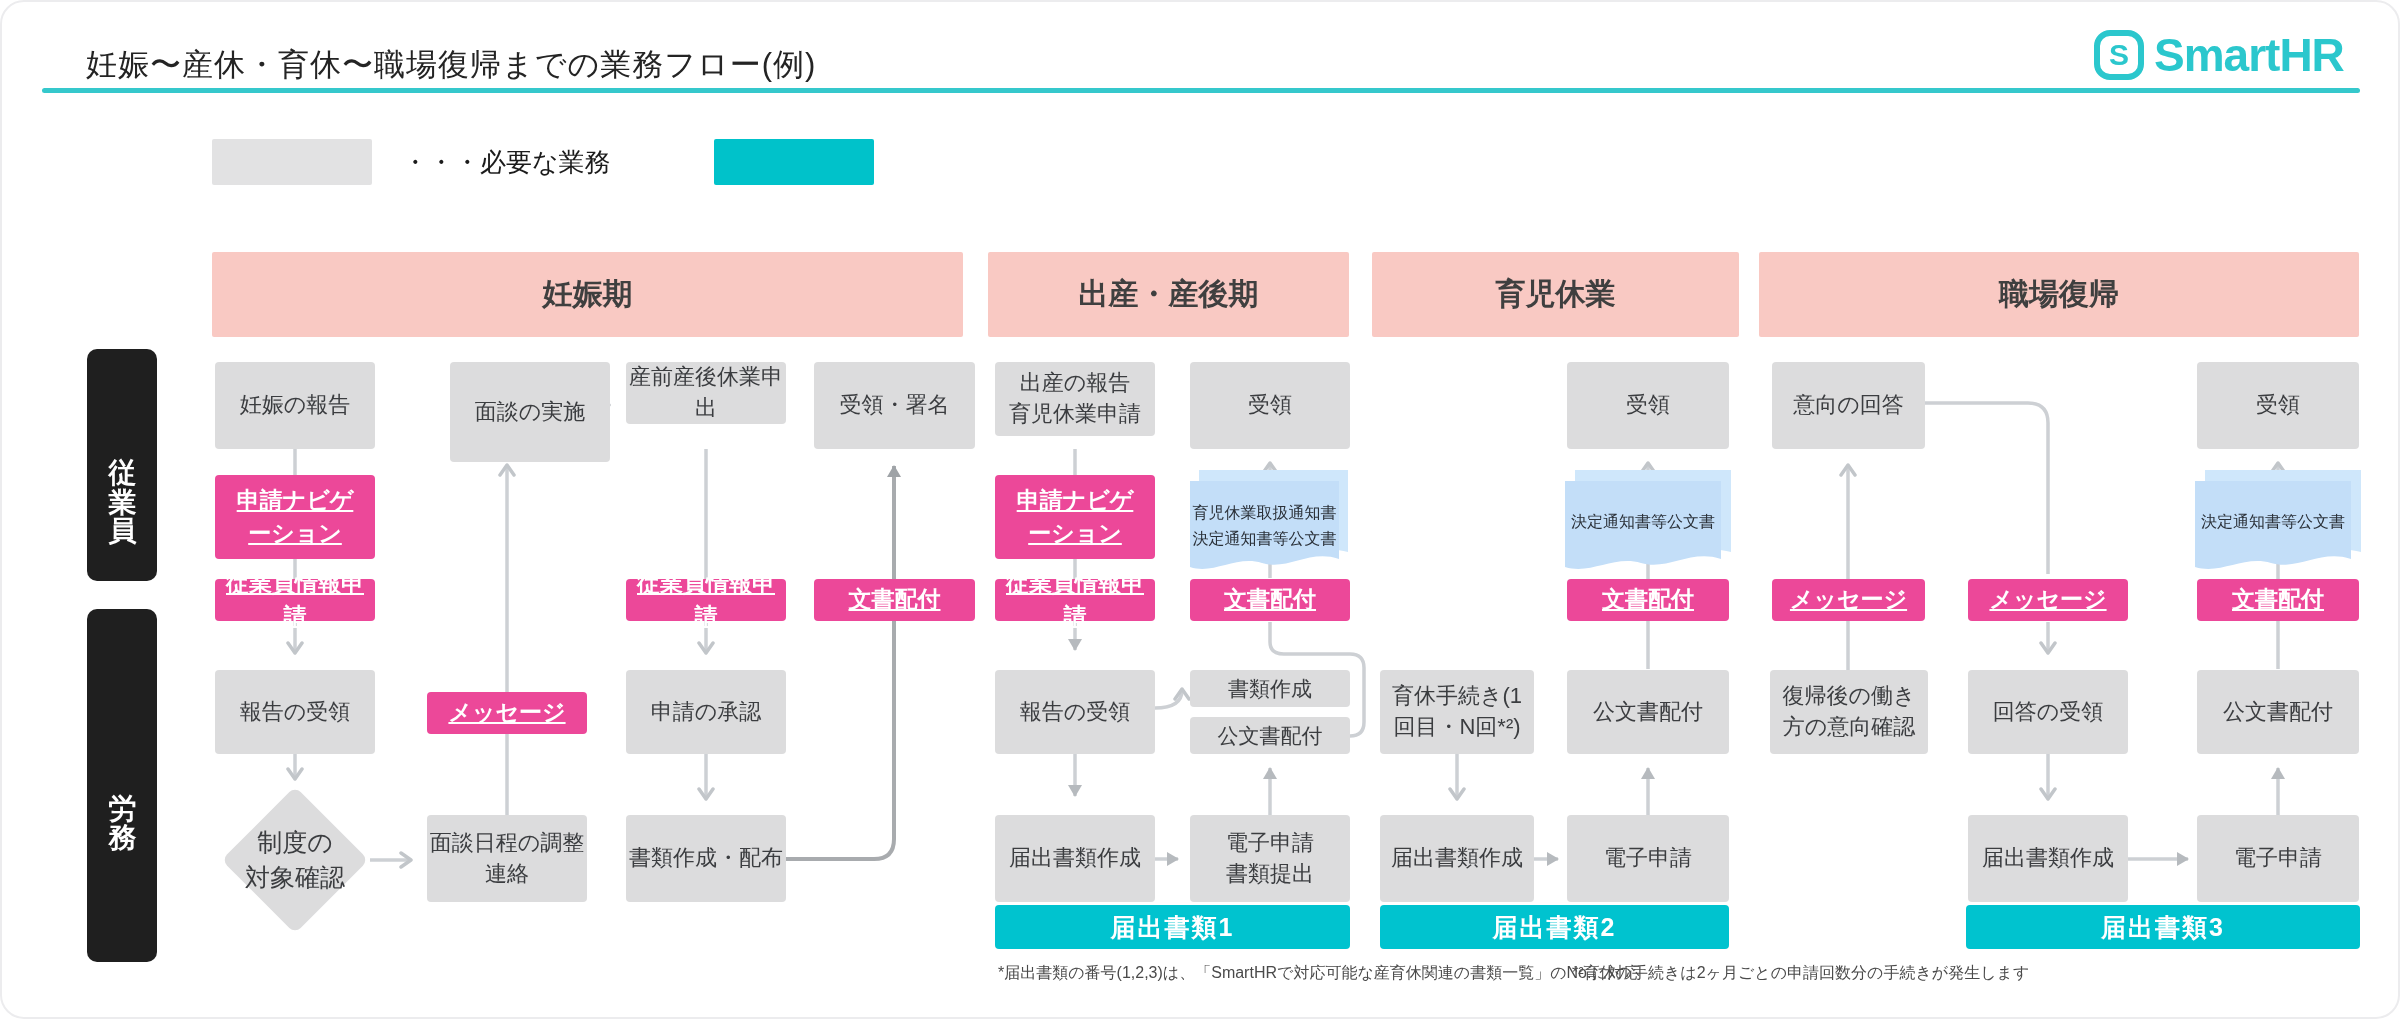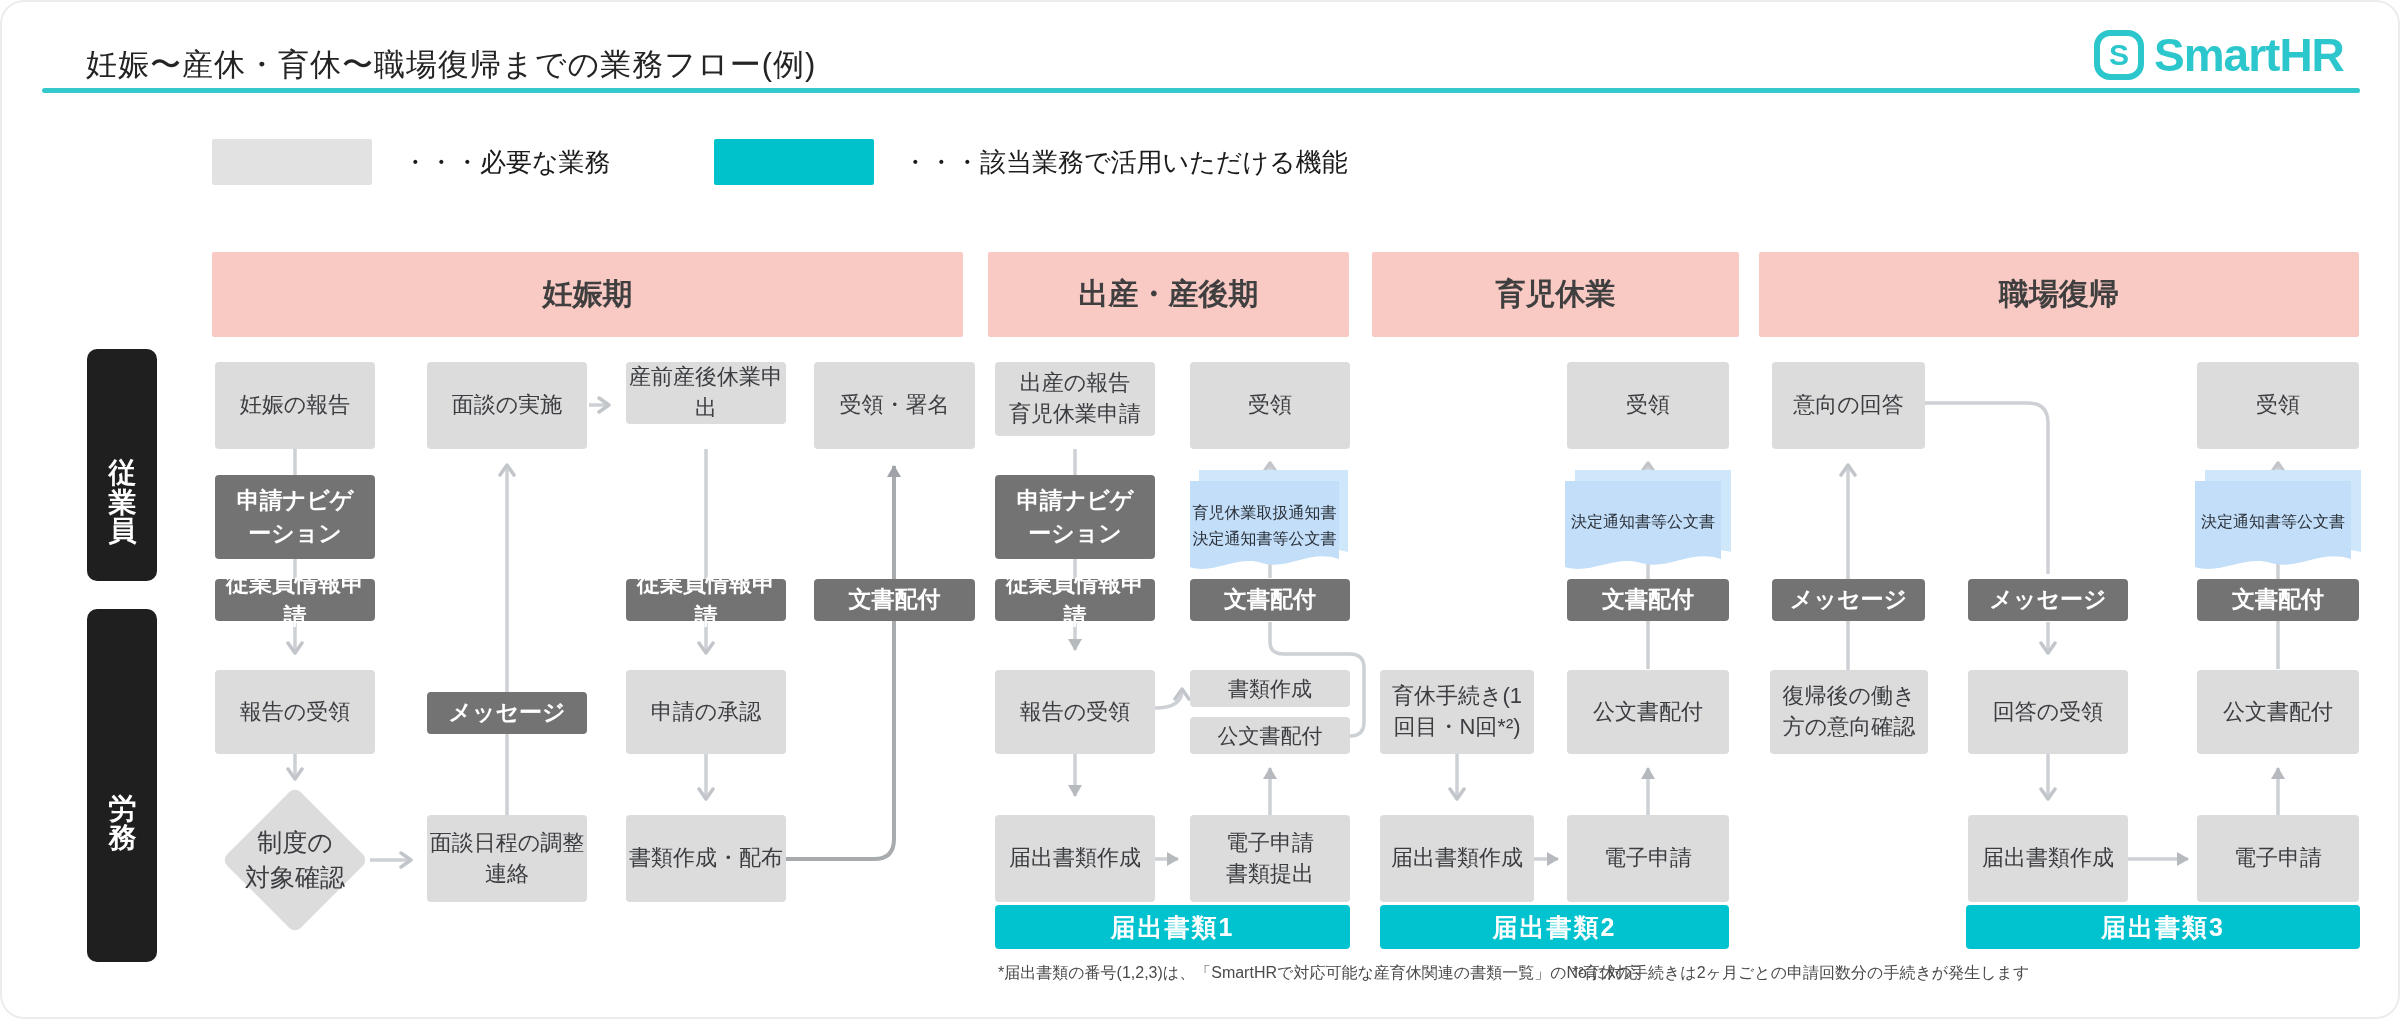--- a/index.html
+++ b/index.html
@@ -23,22 +23,22 @@
   .phase{background:#f9c9c3;display:flex;align-items:center;justify-content:center;
     font-size:30px;font-weight:bold;color:#3f3f3f;border-radius:2px;}
   
   .lane{background:#1f1f1f;color:#fff;border-radius:10px;writing-mode:vertical-rl;
     display:flex;align-items:center;justify-content:center;font-size:28px;font-weight:bold;
     letter-spacing:30px;text-indent:30px;}
   
   .node{background:#dcdcdd;border-radius:4px;display:flex;flex-direction:column;align-items:center;
     justify-content:center;text-align:center;font-size:22px;color:#3b3d40;line-height:1.4;z-index:2;padding:2px;box-sizing:border-box;}
   .small{font-size:21px;}
-  .feature{background:#737373;color:#fff;font-weight:bold;font-size:23px;border-radius:4px;
-    display:flex;flex-direction:column;align-items:center;justify-content:center;text-align:center;line-height:1.45;z-index:2;box-sizing:border-box;}
+  .feature{background:#ec4899;color:#fff;font-weight:bold;font-size:23px;border-radius:4px;
+    display:flex;flex-direction:column;align-items:center;justify-content:center;text-align:center;line-height:1.45;z-index:2;box-sizing:border-box;text-decoration:underline;}
   .banner{background:#00c3cf;color:#fff;font-weight:bold;font-size:25px;border-radius:4px;
     display:flex;align-items:center;justify-content:center;z-index:2;letter-spacing:2px;}
   
   .diamond-wrap{z-index:2;}
   .diamond{position:absolute;left:22px;top:22px;width:104px;height:104px;background:#dcdcdd;
     transform:rotate(45deg);border-radius:8px;}
   .diamond-label{position:absolute;inset:0;display:flex;align-items:center;justify-content:center;
     text-align:center;font-size:25px;color:#3b3d40;line-height:1.4;}
   .diamond-label>div{width:100px;}
   
@@ -59,21 +59,20 @@
   <div class="abs logo" style="left:2092px;top:26px;">
     <div class="logo-icon">
         <span>S</span>
       </div>
     <div class="logo-text">SmartHR</div>
   </div>
 
   <div class="abs legend-swatch" style="left:210px;top:137px;background:#e2e2e3;"></div>
   <div class="abs legend-label" style="left:400px;top:137px;">・・・必要な業務</div>
   <div class="abs legend-swatch" style="left:712px;top:137px;background:#00c2ca;"></div>
-  <div class="abs legend-label" style="left:900px;top:137px;">・・・該当業務で活用いただける機能</div>
 
   <div class="abs phase" style="left:210px;top:250px;width:751px;height:85px;">妊娠期</div>
   <div class="abs phase" style="left:986px;top:250px;width:361px;height:85px;">出産・産後期</div>
   <div class="abs phase" style="left:1370px;top:250px;width:367px;height:85px;">育児休業</div>
   <div class="abs phase" style="left:1757px;top:250px;width:600px;height:85px;">職場復帰</div>
 
   <div class="abs lane" style="left:85px;top:347px;width:70px;height:232px;">従業員</div>
   <div class="abs lane" style="left:85px;top:607px;width:70px;height:353px;">労務</div>
 
   <svg id="connectors" width="2400" height="1019">
@@ -122,21 +121,21 @@
   <div class="abs feature" style="left:213px;top:473px;width:160px;height:84px;padding:4px 14px;">申請ナビゲーション</div>
   <div class="abs feature" style="left:213px;top:577px;width:160px;height:42px;">従業員情報申請</div>
   <div class="abs node" style="left:213px;top:668px;width:160px;height:84px;">報告の受領</div>
   <div class="abs diamond-wrap" style="left:219px;top:784px;width:148px;height:148px;">
     <div class="diamond"></div>
     <div class="diamond-label">
         <div>制度の対象確認</div>
       </div>
   </div>
 
-  <div class="abs node" style="left:425px;top:360px;width:160px;height:87px;">面談の実施</div>
+  <div class="abs node" style="left:448px;top:360px;width:160px;height:100px;">面談の実施</div>
   <div class="abs feature" style="left:425px;top:690px;width:160px;height:42px;">メッセージ</div>
   <div class="abs node" style="left:425px;top:813px;width:160px;height:87px;">面談日程の調整連絡</div>
 
   <div class="abs node" style="left:624px;top:360px;width:160px;height:62px;">産前産後休業申出</div>
   <div class="abs feature" style="left:624px;top:577px;width:160px;height:42px;">従業員情報申請</div>
   <div class="abs node" style="left:624px;top:668px;width:160px;height:84px;">申請の承認</div>
   <div class="abs node" style="left:624px;top:813px;width:160px;height:87px;">書類作成・配布</div>
 
   <div class="abs node" style="left:812px;top:360px;width:161px;height:87px;">受領・署名</div>
   <div class="abs feature" style="left:812px;top:577px;width:161px;height:42px;">文書配付</div>

